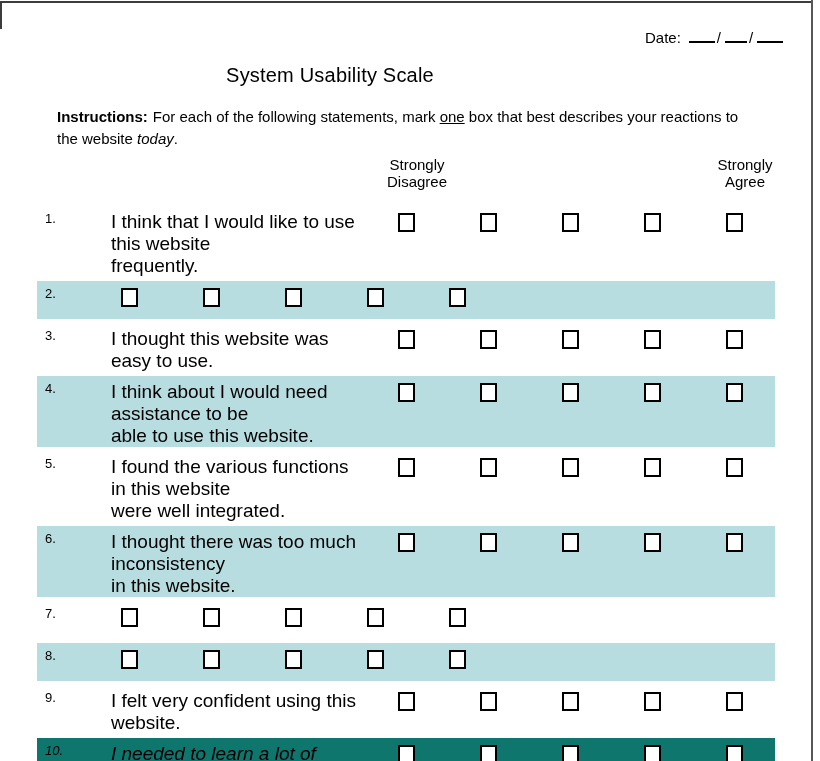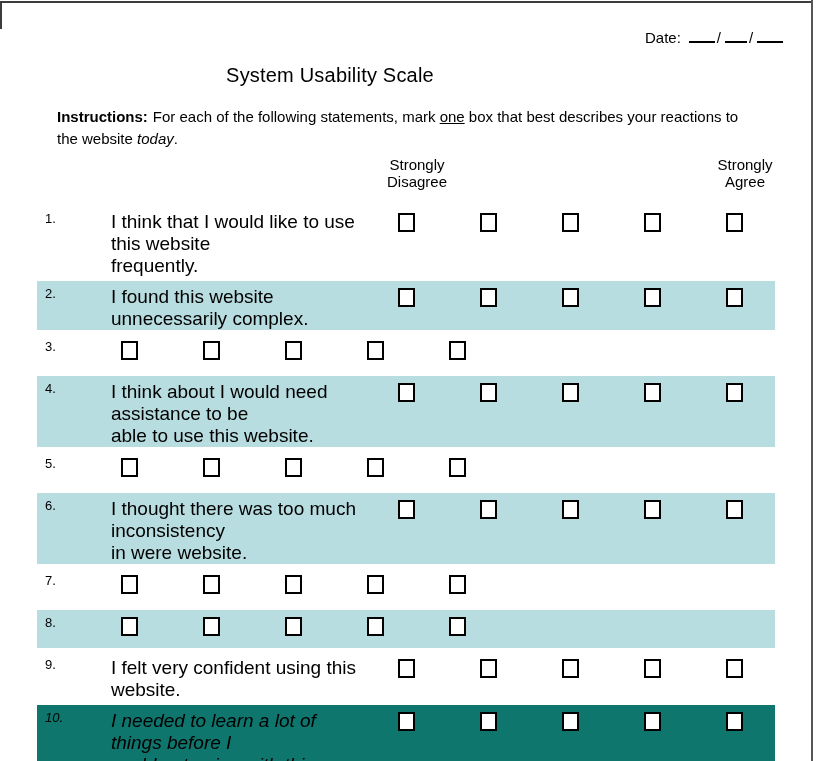--- a/index.html
+++ b/index.html
@@ -148,41 +148,41 @@
           <div class="opt">
             <div class="cb"></div>
           </div>
           <div class="opt">
             <div class="cb"></div>
           </div>
         </div>
   </div>
       <div class="q-row hl" style="background: rgb(184, 221, 224);">
     <div class="q-num">2.</div>
-    <div class="q-text">I found this website unnecessarily complex.</div>
     <div class="q-opts">
           <div class="opt">
             <div class="cb"></div>
           </div>
           <div class="opt">
             <div class="cb"></div>
           </div>
           <div class="opt">
             <div class="cb"></div>
           </div>
           <div class="opt">
             <div class="cb"></div>
           </div>
           <div class="opt">
             <div class="cb"></div>
           </div>
         </div>
   </div>
       <div class="q-row">
     <div class="q-num">3.</div>
+    <div class="q-text">I thought this website was easy to use.</div>
     <div class="q-opts">
           <div class="opt">
             <div class="cb"></div>
           </div>
           <div class="opt">
             <div class="cb"></div>
           </div>
           <div class="opt">
             <div class="cb"></div>
           </div>
@@ -211,20 +211,22 @@
           <div class="opt">
             <div class="cb"></div>
           </div>
           <div class="opt">
             <div class="cb"></div>
           </div>
         </div>
   </div>
       <div class="q-row">
     <div class="q-num">5.</div>
+    <div class="q-text">I found the various functions in this website
+were well integrated.</div>
     <div class="q-opts">
           <div class="opt">
             <div class="cb"></div>
           </div>
           <div class="opt">
             <div class="cb"></div>
           </div>
           <div class="opt">
             <div class="cb"></div>
           </div>
@@ -232,21 +234,21 @@
             <div class="cb"></div>
           </div>
           <div class="opt">
             <div class="cb"></div>
           </div>
         </div>
   </div>
       <div class="q-row hl" style="background: rgb(184, 221, 224);">
     <div class="q-num">6.</div>
     <div class="q-text">I thought there was too much inconsistency
-in were website.</div>
+in this website.</div>
     <div class="q-opts">
           <div class="opt">
             <div class="cb"></div>
           </div>
           <div class="opt">
             <div class="cb"></div>
           </div>
           <div class="opt">
             <div class="cb"></div>
           </div>

